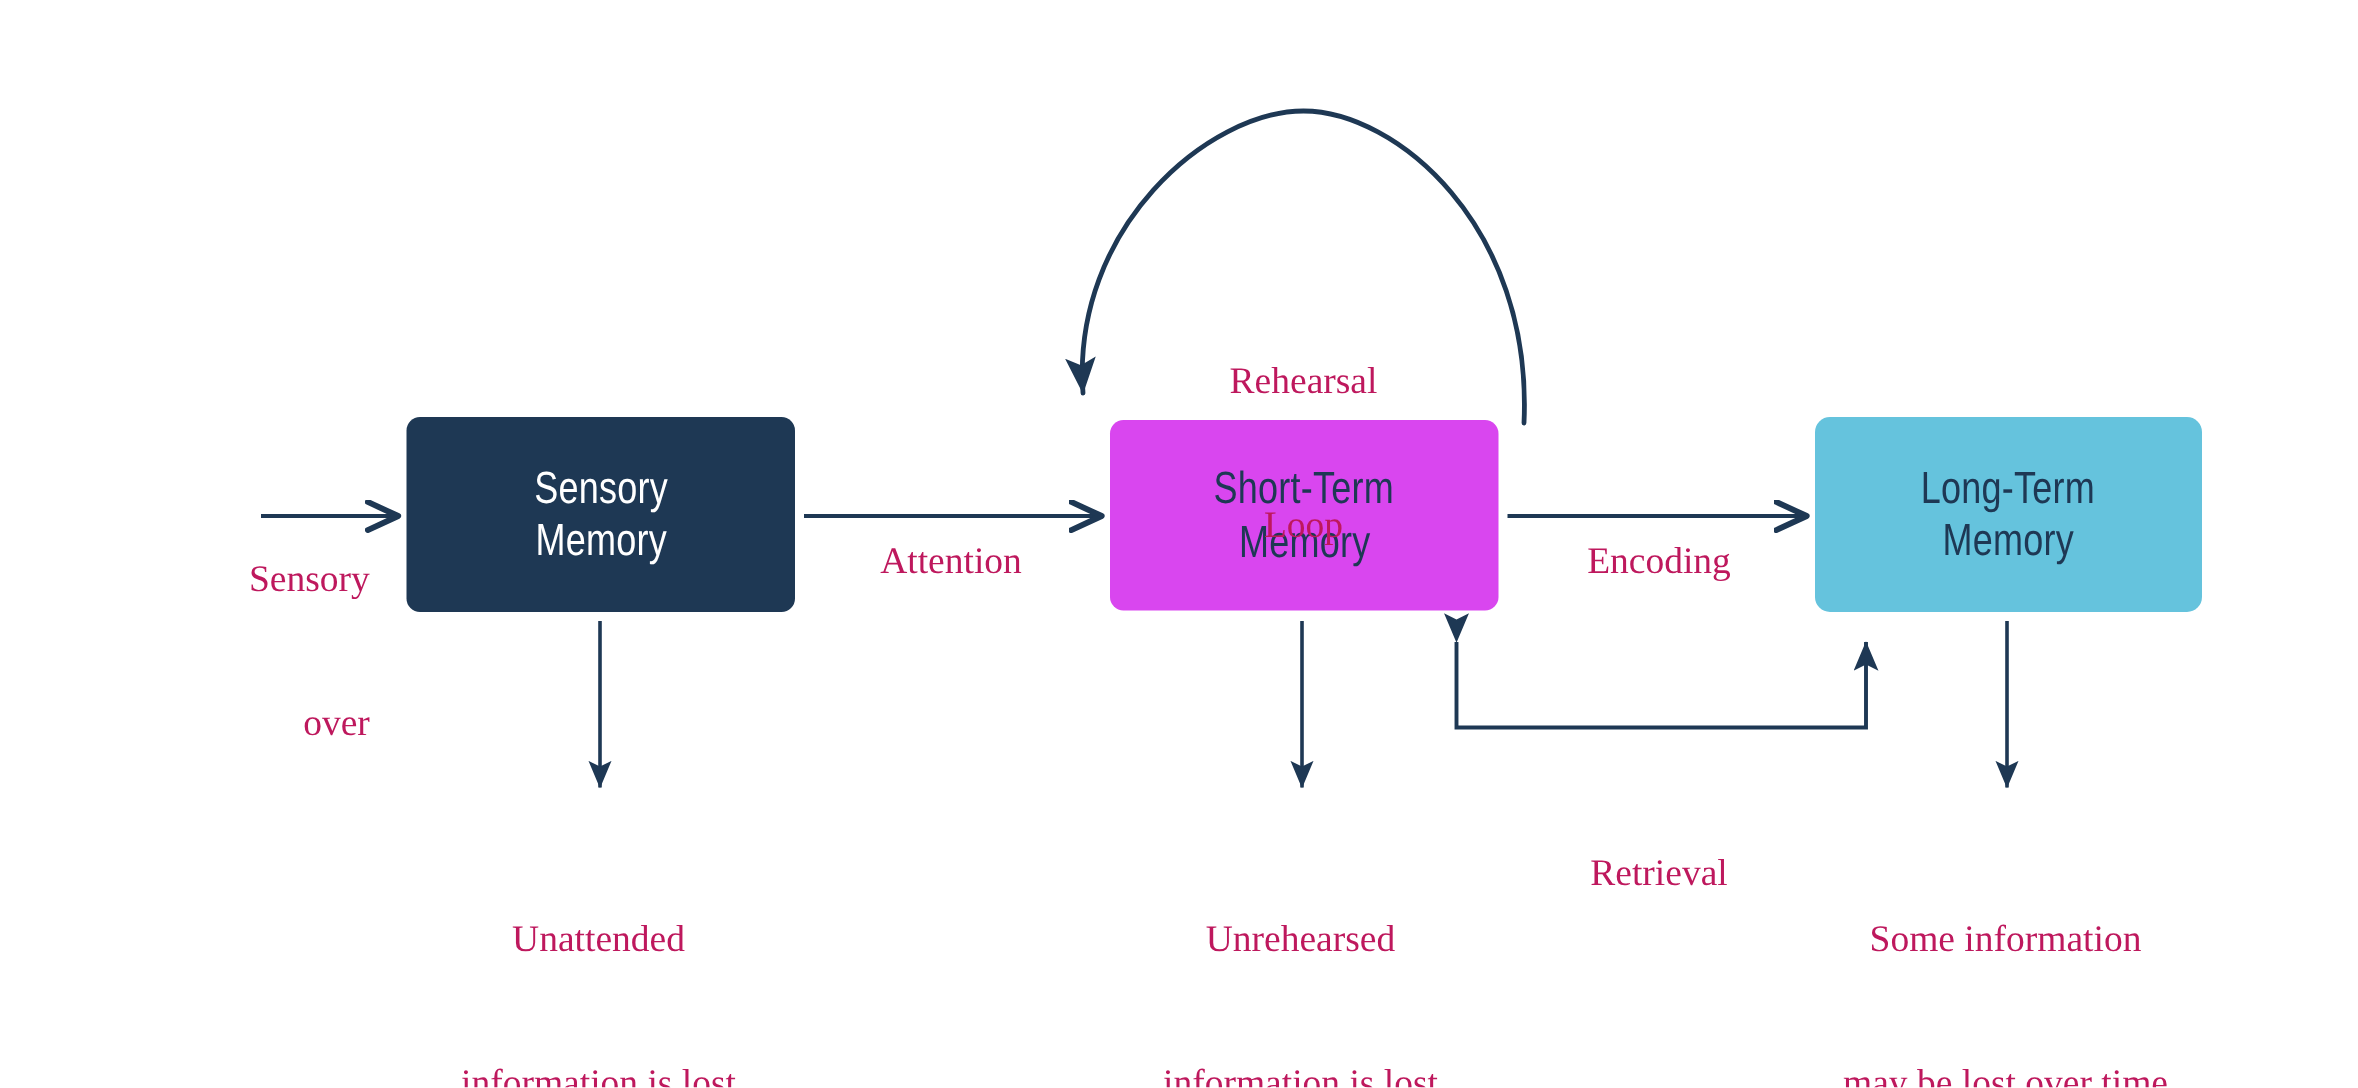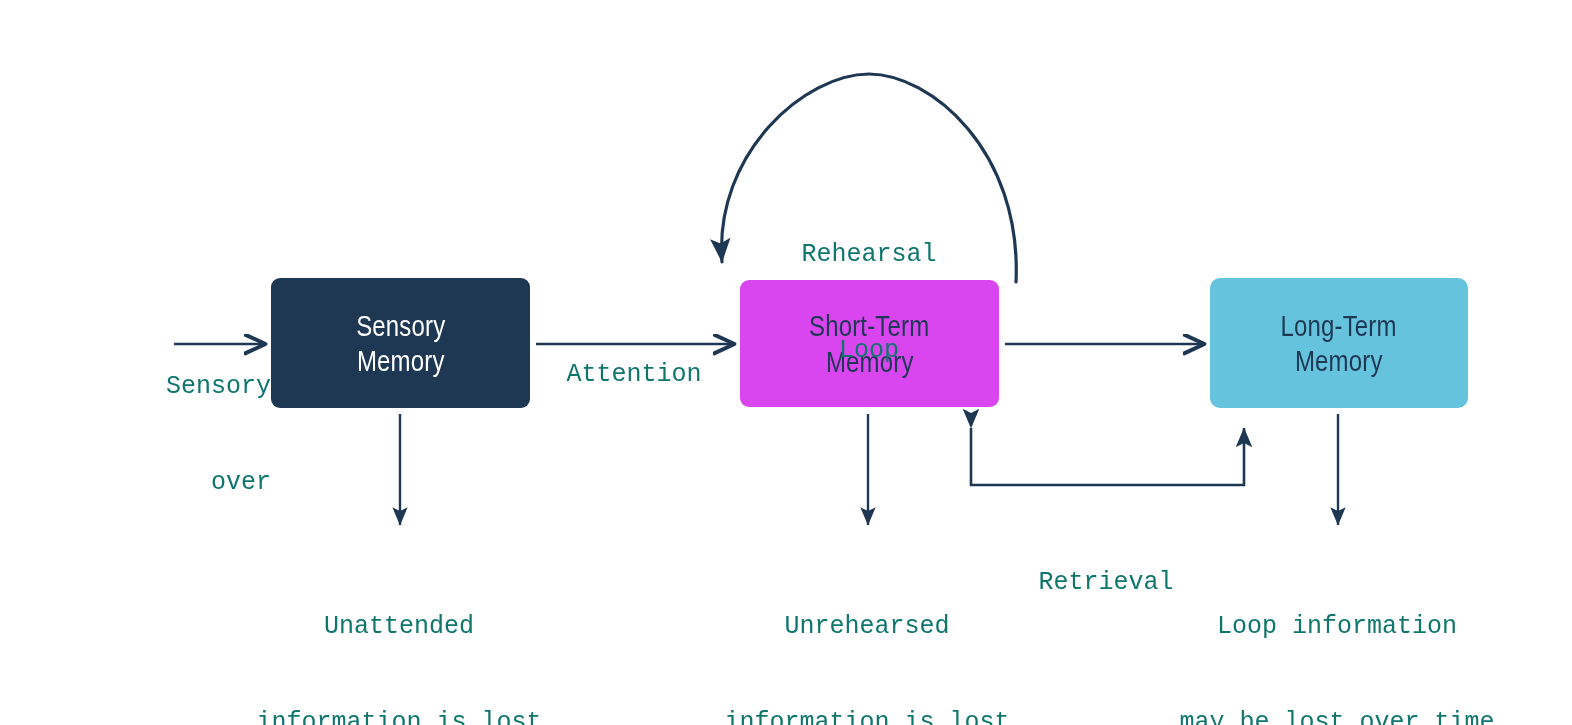--- a/index.html
+++ b/index.html
@@ -60,22 +60,22 @@
   #store-ltm {
     left: 1210px; top: 278px;  width: 258px;  height: 130px;
     background: #65c3dd;
     color: #1e3854;
     border-radius: 10px;
   }
 
   
   .lbl {
     position: absolute;
-    color: #0f766e;
-    font-family: Liberation Mono, monospace;
+    color: #be185d;
+    font-family: Liberation Serif, serif;
     font-weight: 400;
     white-space: pre;
     line-height: 1.28;
   }
   .lbl .ln { display: block; }
   .lbl.center { text-align: center; transform: translateX(-50%); }
   .lbl.right  { text-align: right;  }
 
   #lbl-sensory-input { left: 166px;  top: 307px;  font-size: 25px; }
   #lbl-attention     { left: 634px;  top: 295px;  font-size: 25px; text-align: right; }
@@ -136,20 +136,23 @@
 
   <div class="lbl right" id="lbl-sensory-input">
     <span class="ln">Sensory</span>
     <span class="ln">over</span>
   </div>
 
   <div class="lbl center" id="lbl-attention">
     <span class="ln">Attention</span>
   </div>
 
+  <div class="lbl center" id="lbl-encoding">
+    <span class="ln">Encoding</span>
+  </div>
 
   <div class="lbl center" id="lbl-rehearsal">
     <span class="ln">Rehearsal</span>
     <span class="ln">Loop</span>
   </div>
 
   <div class="lbl center" id="lbl-retrieval">
     <span class="ln">Retrieval</span>
   </div>
 
@@ -157,17 +160,17 @@
     <span class="ln">Unattended</span>
     <span class="ln">information is lost</span>
   </div>
 
   <div class="lbl center" id="cap-unrehearsed">
     <span class="ln">Unrehearsed</span>
     <span class="ln">information is lost</span>
   </div>
 
   <div class="lbl center" id="cap-sometime">
-    <span class="ln">Loop information</span>
+    <span class="ln">Some information</span>
     <span class="ln">may be lost over time</span>
   </div>
 
 </div>
 
 </body></html>

